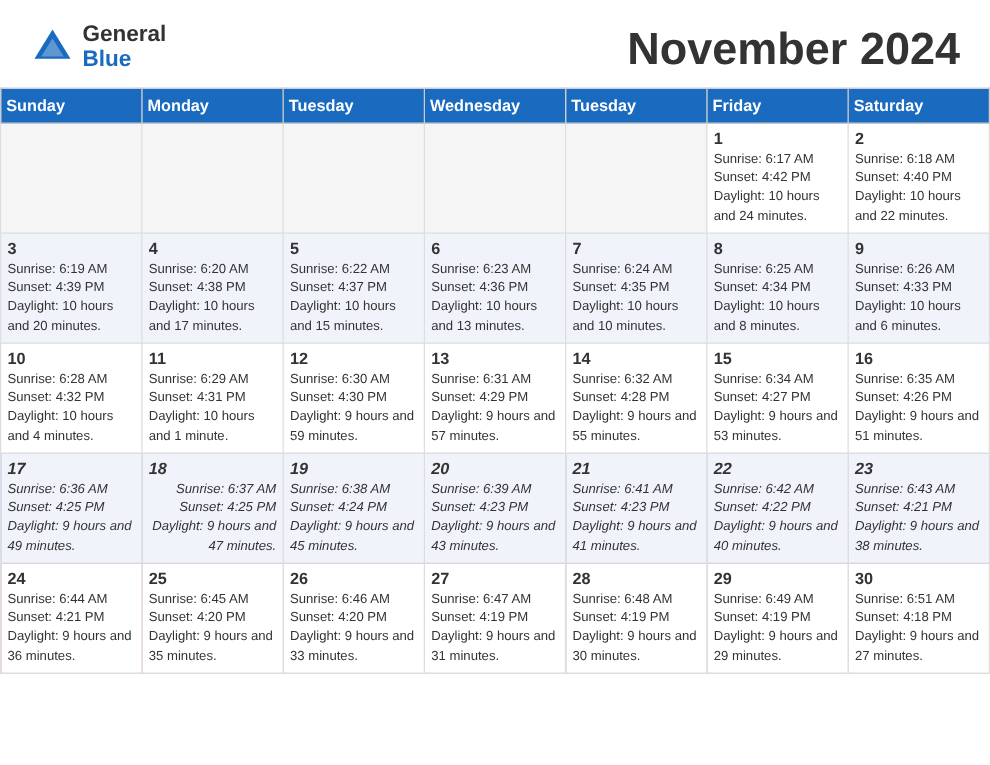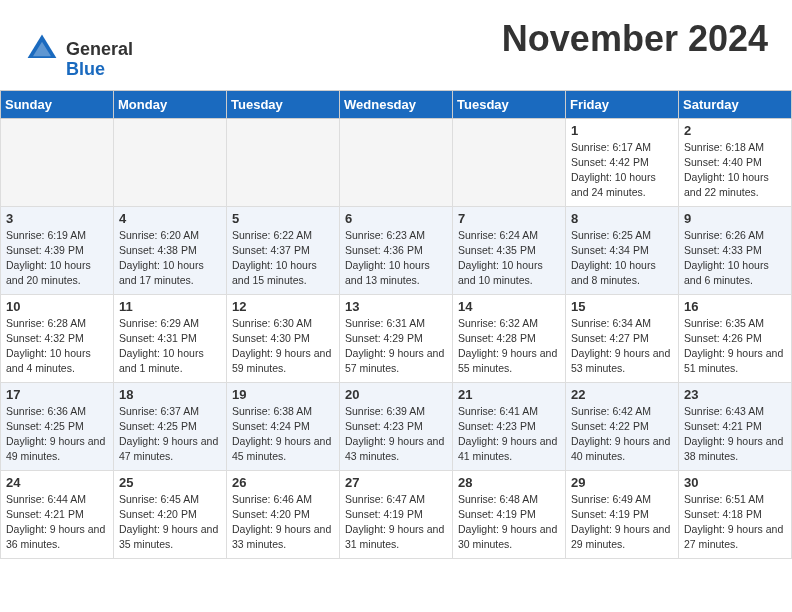--- a/index.html
+++ b/index.html
@@ -23,21 +23,20 @@
     }
     .logo-text {
       display: flex;
       flex-direction: column;
       line-height: 1.1;
     }
     .logo-general {
       font-size: 18px;
       font-weight: bold;
       color: #333;
-      margin-top: 22px;
     }
     .logo-blue {
       font-size: 18px;
       font-weight: bold;
       color: #1a6abf;
     }
     .logo-icon {
       width: 36px;
       height: 36px;
     }
@@ -226,30 +225,30 @@
 Sunset: 4:27 PM
 Daylight: 9 hours and 53 minutes.</div>
         </td>
         <td style="background: rgb(255, 255, 255);">
           <span class="day-number">16</span>
           <div class="day-info" style="white-space: pre-line;">Sunrise: 6:35 AM
 Sunset: 4:26 PM
 Daylight: 9 hours and 51 minutes.</div>
         </td>
       </tr>
-      <tr style="background: #3b82f6;">
+      <tr style="background: #3b82f6; font-style: italic;">
         <td style="background: rgb(240, 244, 250);">
           <span class="day-number">17</span>
           <div class="day-info" style="white-space: pre-line;">Sunrise: 6:36 AM
 Sunset: 4:25 PM
 Daylight: 9 hours and 49 minutes.</div>
         </td>
         <td style="background: rgb(240, 244, 250);">
           <span class="day-number">18</span>
-          <div class="day-info" style="white-space: pre-line;">Sunrise: 6:37 AM
+          <div class="day-info" style="white-space: pre-line; text-align: right;">Sunrise: 6:37 AM
 Sunset: 4:25 PM
 Daylight: 9 hours and 47 minutes.</div>
         </td>
         <td style="background: rgb(240, 244, 250);">
           <span class="day-number">19</span>
           <div class="day-info" style="white-space: pre-line;">Sunrise: 6:38 AM
 Sunset: 4:24 PM
 Daylight: 9 hours and 45 minutes.</div>
         </td>
         <td style="background: rgb(240, 244, 250);">

